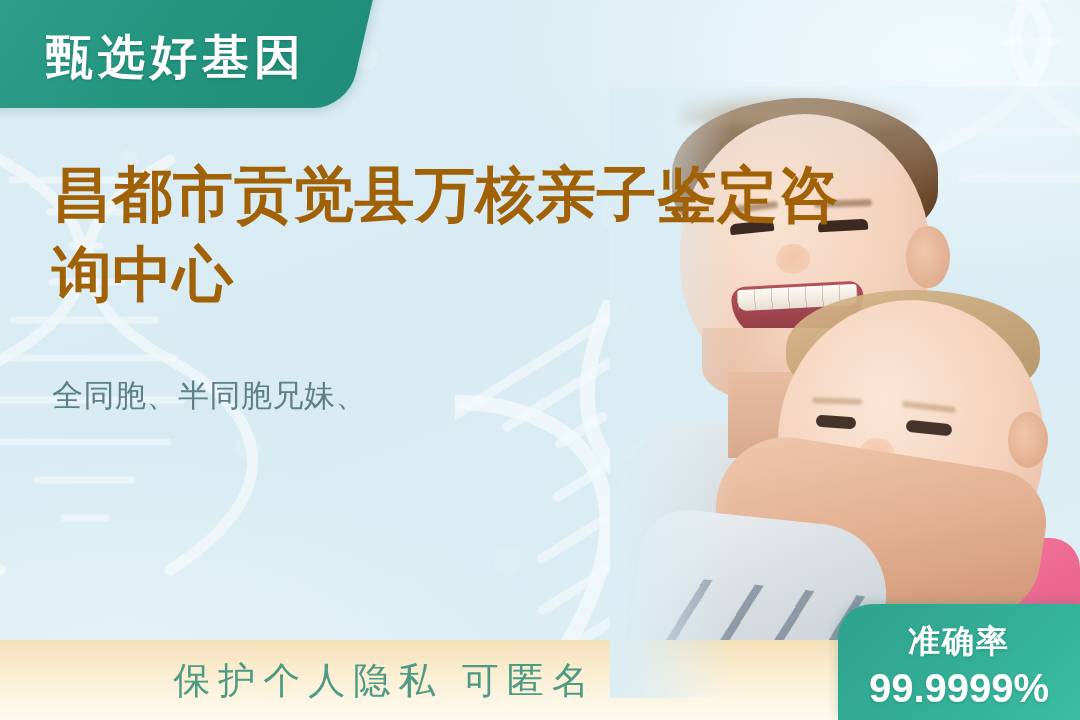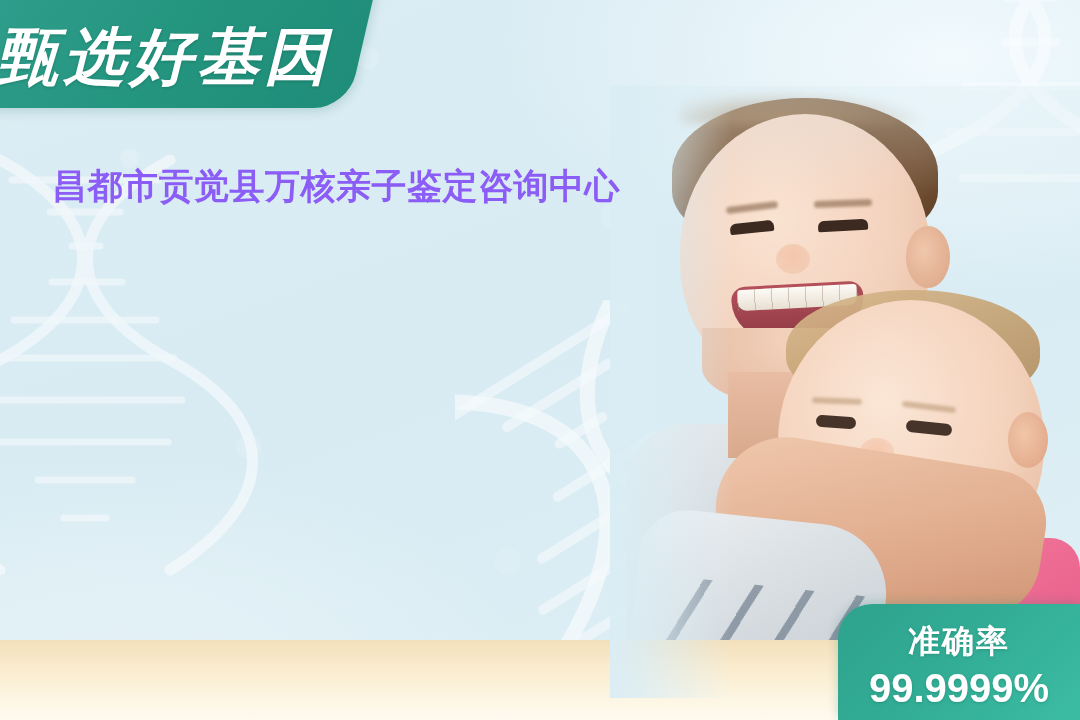--- a/index.html
+++ b/index.html
@@ -223,45 +223,43 @@
     position: absolute;
     left: -20px; top: -14px;
     width: 382px; height: 122px;
     background: linear-gradient(115deg, #2f9e8c 0%, #24957f 48%, #1f8d79 100%);
     border-radius: 0 0 34px 0;
     transform: skewX(-13deg);
     box-shadow: 2px 3px 10px rgba(40,120,110,.22);
   }
   .brand-text {
     position: absolute;
-    left: 14px; top: 22px;
+    left: 26px; top: 22px;
     width: 300px; height: 70px;
     display: flex; align-items: center; justify-content: center;
     color: #ffffff;
     font-family: "Liberation Serif", "DejaVu Serif", serif;
-    font-size: 62px;
+    font-size: 47px;
     font-weight: 700;
-    font-style: italic;
     letter-spacing: 5px;
     text-shadow: 0 1px 3px rgba(0,70,60,.30);
     white-space: nowrap;
   }
 
   
   .headline {
     position: absolute;
     left: 52px; top: 155px;
     width: 830px;
-    color: #8b5cf6;
-    font-size: 35px;
+    color: #a16207;
+    font-size: 60px;
     font-weight: 700;
     line-height: 1.33;
     letter-spacing: .5px;
     z-index: 6;
-    margin-top: 8px;
   }
 
   
   .body-lines {
     position: absolute;
     left: 52px; top: 372px;
     z-index: 6;
   }
   .body-line {
     color: #5d8087;
@@ -423,23 +421,25 @@
 
     <div class="photo-fade"></div>
   </div>
 
   <div class="brand-banner"></div>
   <div class="brand-text">甄选好基因</div>
 
   <div class="headline">昌都市贡觉县万核亲子鉴定咨询中心</div>
 
   <div class="body-lines">
+    <div class="body-line">全同胞、半同胞兄妹、</div>
   </div>
 
   <div class="bottom-band"></div>
+  <div class="slogan">保护个人隐私 可匿名</div>
 
   <div class="accuracy-badge">
     <div class="accuracy-inner">
       <div class="accuracy-label">准确率</div>
       <div class="accuracy-value">99.9999%</div>
     </div>
   </div>
 
 </div>
 

